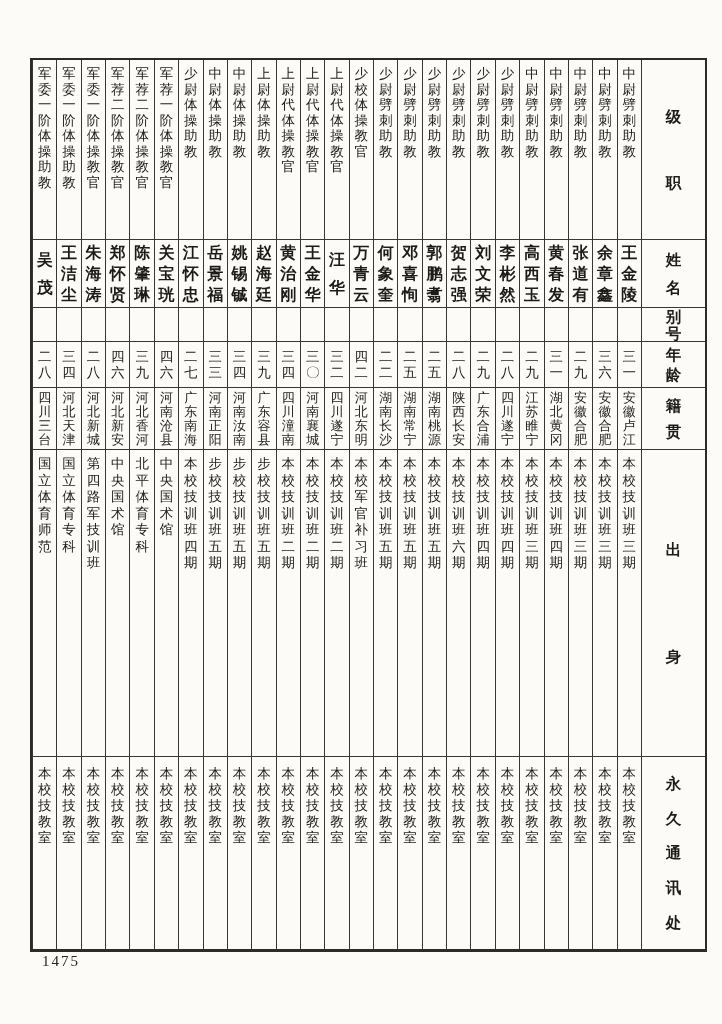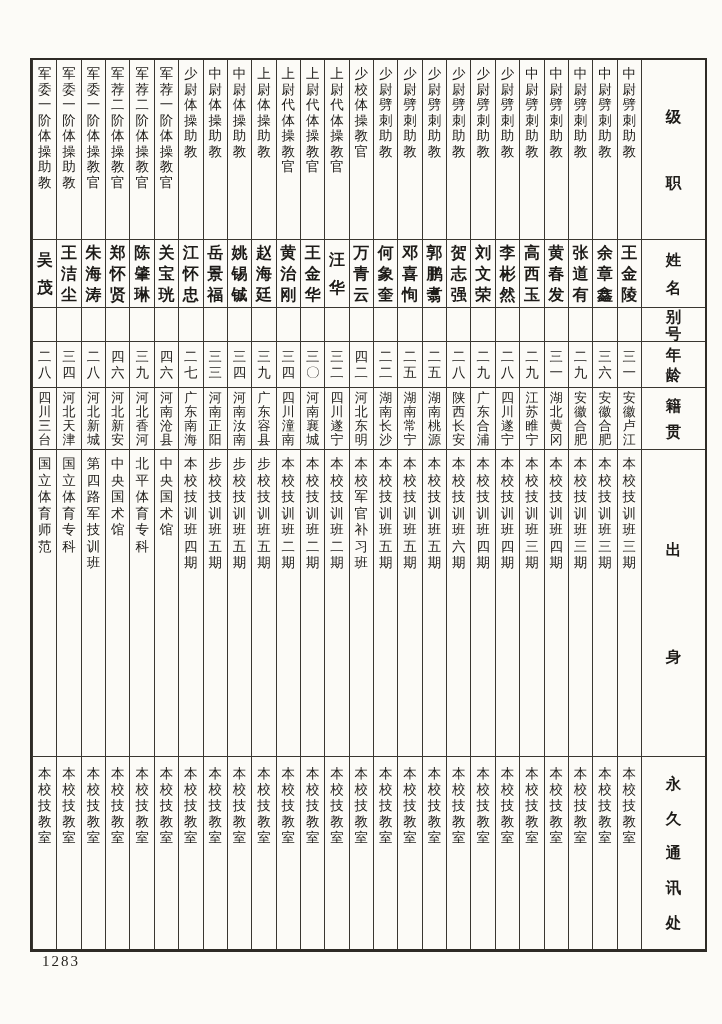--- a/index.html
+++ b/index.html
@@ -1150,14 +1150,14 @@
         <div class="cell h-contact v-top cell-contact">
           <div class="ch">本</div>
           <div class="ch">校</div>
           <div class="ch">技</div>
           <div class="ch">教</div>
           <div class="ch">室</div>
         </div>
       </div>
     </div>
 
-  <div class="page-number">1283</div>
+  <div class="page-number">1475</div>
 </div>
 
 </body></html>

